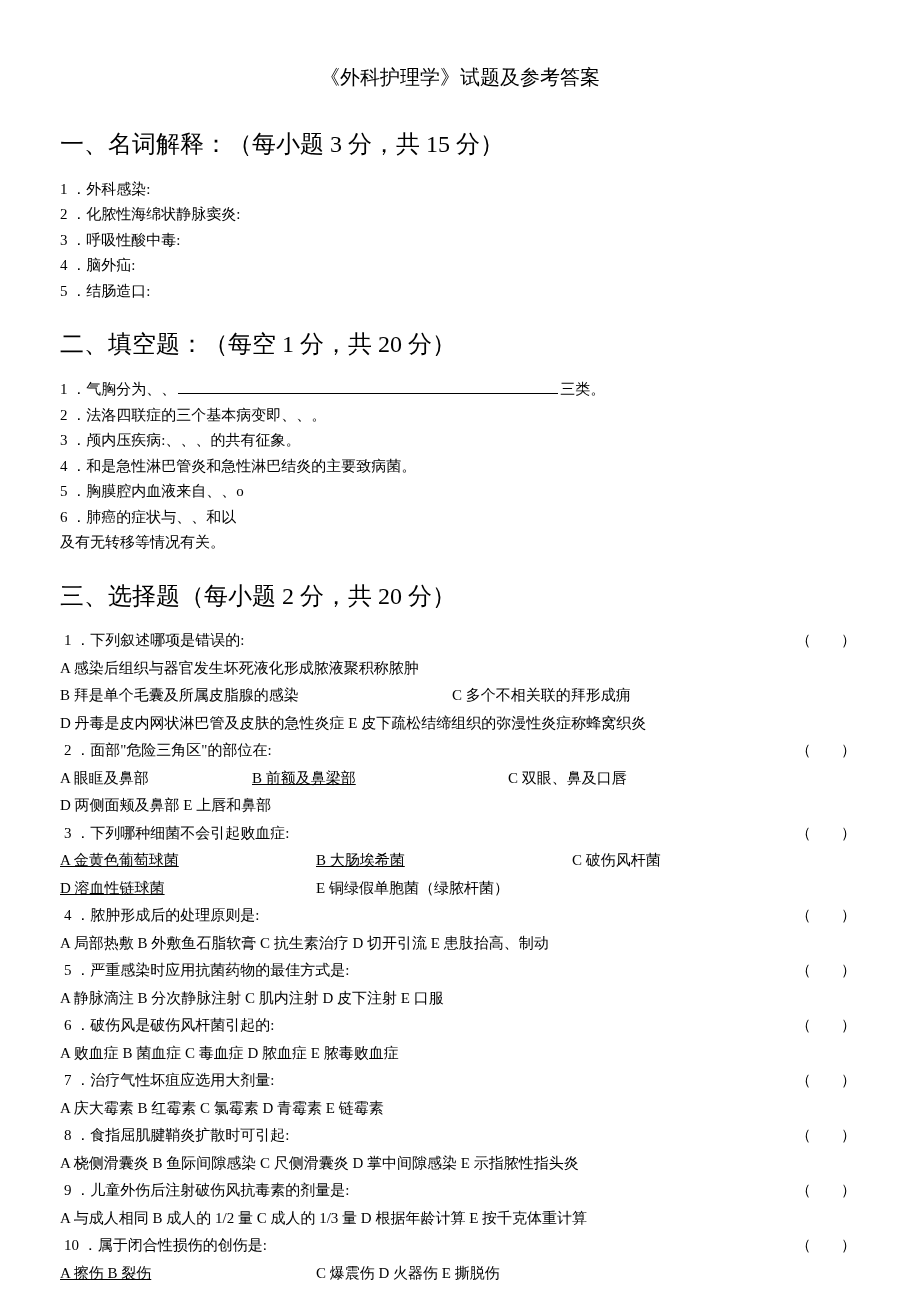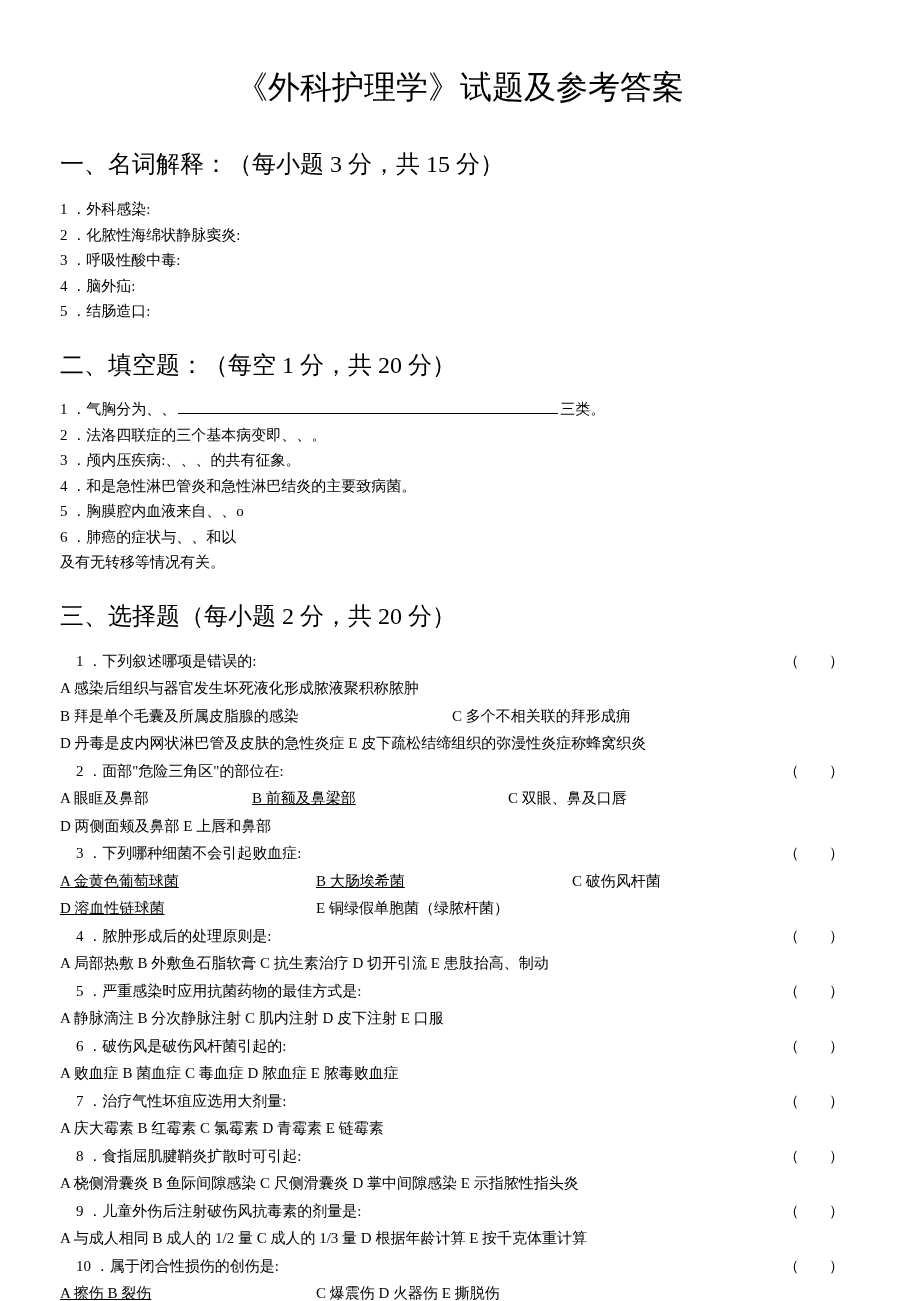--- a/index.html
+++ b/index.html
@@ -8,42 +8,42 @@
     line-height: 1.7;
     color: #000;
     background: #fff;
     width: 920px;
     margin: 0;
     padding: 50px 60px 100px 60px;
     box-sizing: border-box;
   }
   .title {
     text-align: center;
-    font-size: 32px;
+    font-size: 20px;
     font-weight: normal;
     margin: 10px 0 30px 0;
   }
   .section-head {
     font-size: 24px;
     margin: 20px 0 12px 0;
   }
   .item {
     margin: 0 0;
   }
   .blank-line {
     display: inline-block;
     border-bottom: 1px solid #000;
     width: 380px;
     vertical-align: baseline;
     margin: 0 2px;
   }
   .q-line {
     position: relative;
     padding-right: 110px;
-    margin: 2px 16px;
+    margin: 2px 4px;
   }
   .paren {
     position: absolute;
     right: 0;
     top: 0;
     white-space: pre;
   }
   .opts {
     margin: 2px 0;
   }

